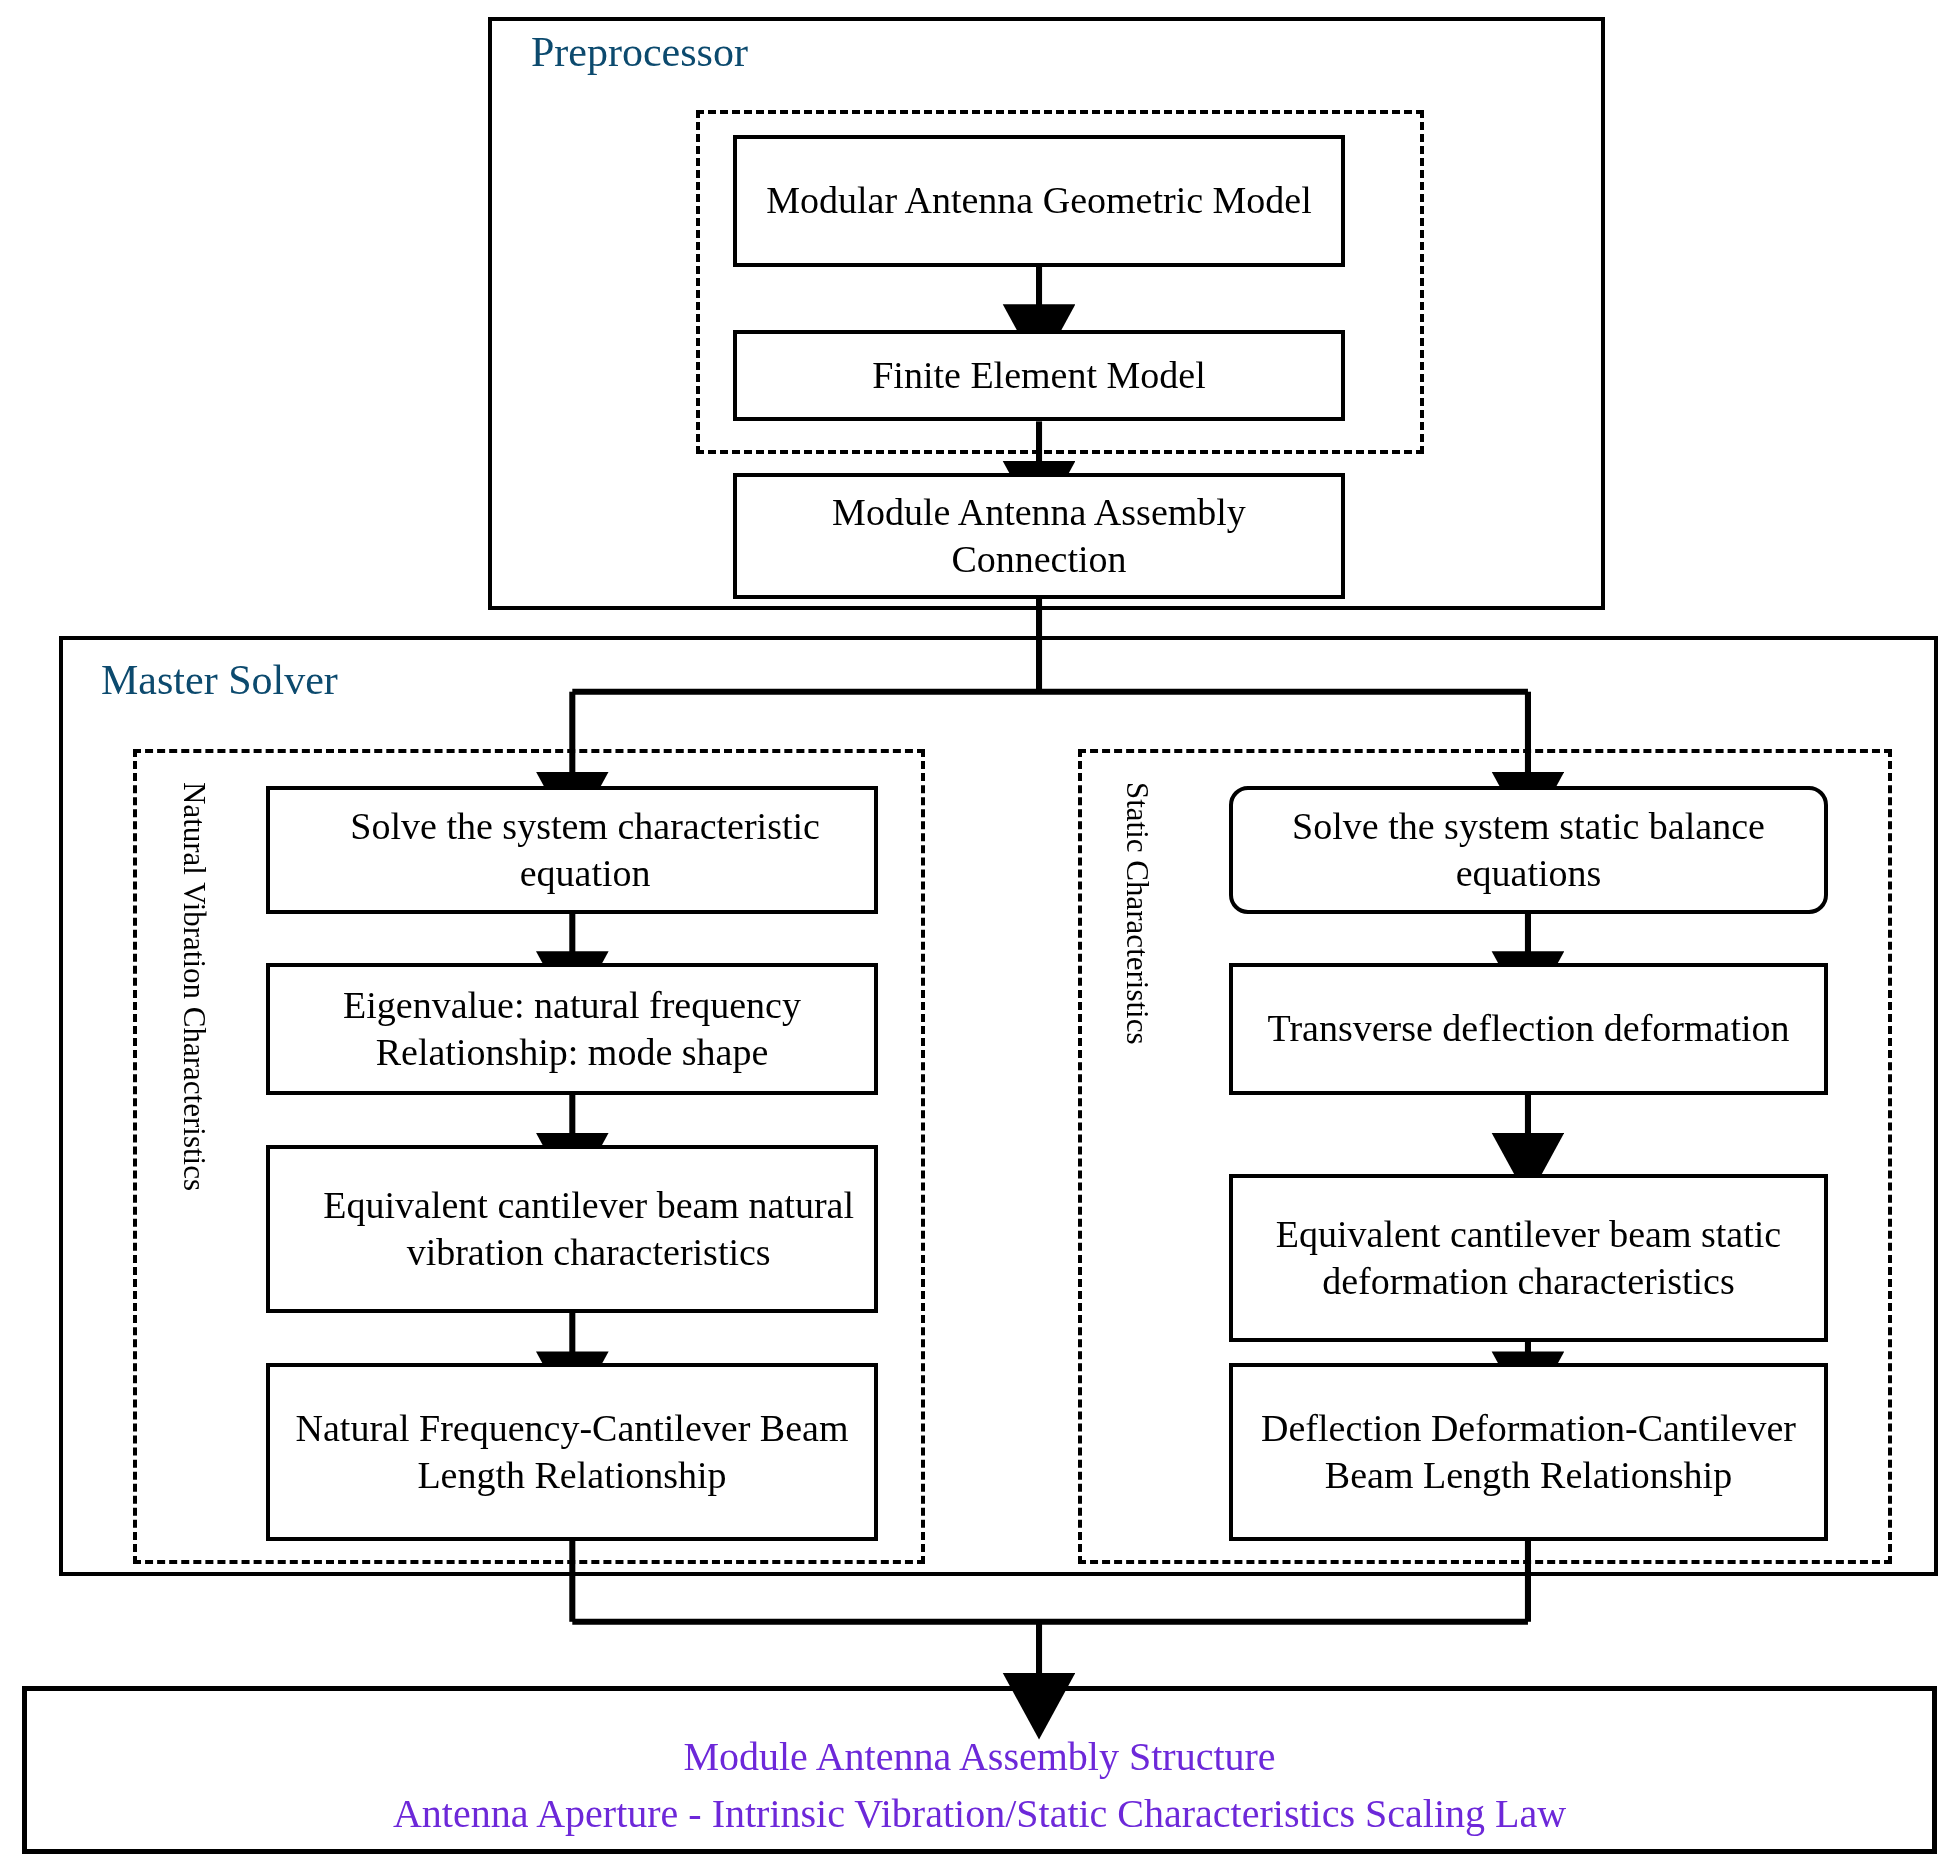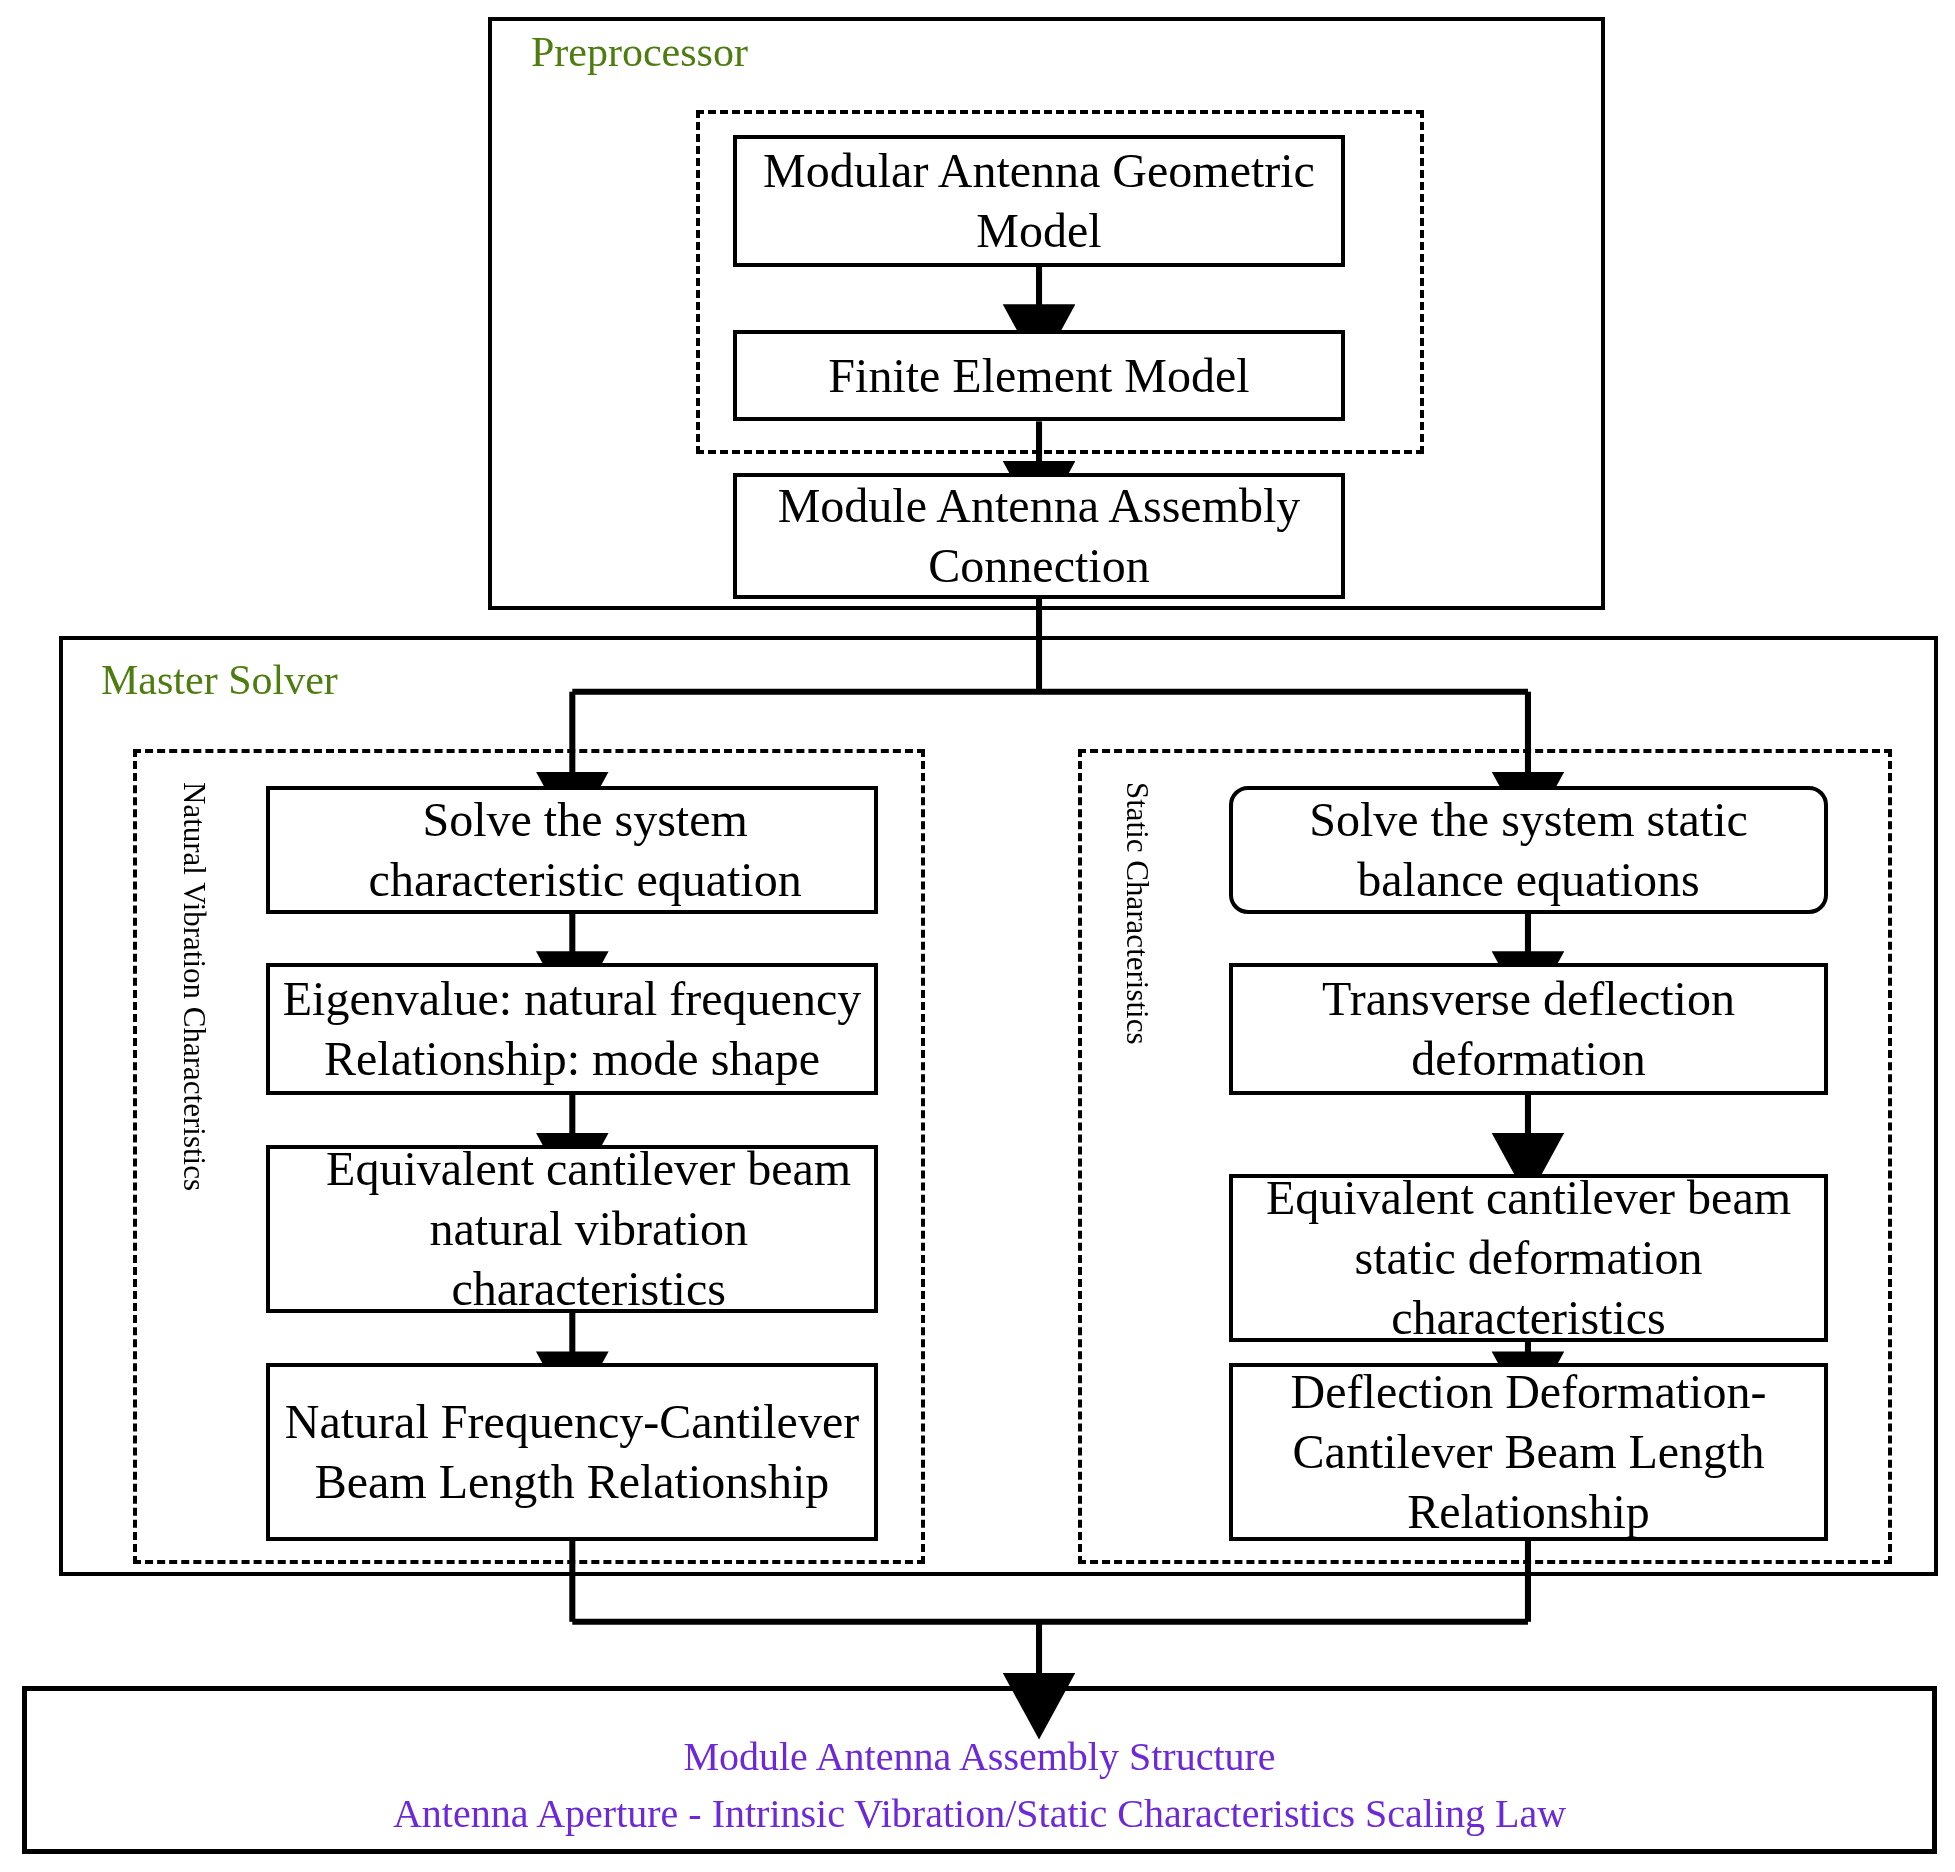--- a/index.html
+++ b/index.html
@@ -5,26 +5,26 @@
   html,body{margin:0;padding:0;background:#ffffff;}
   body{width:1955px;height:1873px;font-family:"Liberation Serif","DejaVu Serif",serif;}
   #stage{position:relative;width:1955px;height:1873px;overflow:hidden;background:#fff;}
   svg#wires{position:absolute;left:0;top:0;width:1955px;height:1873px;}
 
   .box{position:absolute;box-sizing:border-box;background:transparent;}
   .solid{border:4px solid #000;}
   .thick{border:5.4px solid #000;}
   .dash{border:4.7px dashed #000;}
 
-  .lbl{position:absolute;color:#4d7c0f;line-height:1.18;}
+  .lbl{position:absolute;color:#0c4a6e;line-height:1.18;}
   .sec-title{font-size:42px;}
 
   .nodebox{position:absolute;box-sizing:border-box;border:4px solid #000;
     display:flex;align-items:center;justify-content:center;text-align:center;
-    font-size:48px;line-height:1.25;color:#000;padding:2.7px 6.7px;background:#fff;}
+    font-size:38px;line-height:1.25;color:#000;padding:2.7px 6.7px;background:#fff;}
 
   .vlabel{position:absolute;color:#000;font-size:31px;
     writing-mode:vertical-rl;text-orientation:mixed;white-space:nowrap;}
 
   .bottomtext{position:absolute;text-align:center;font-size:40px;line-height:1.45;color:#6d28d9;width:100%;}
 </style>
 </head>
 <body>
 
 <div id="stage">

